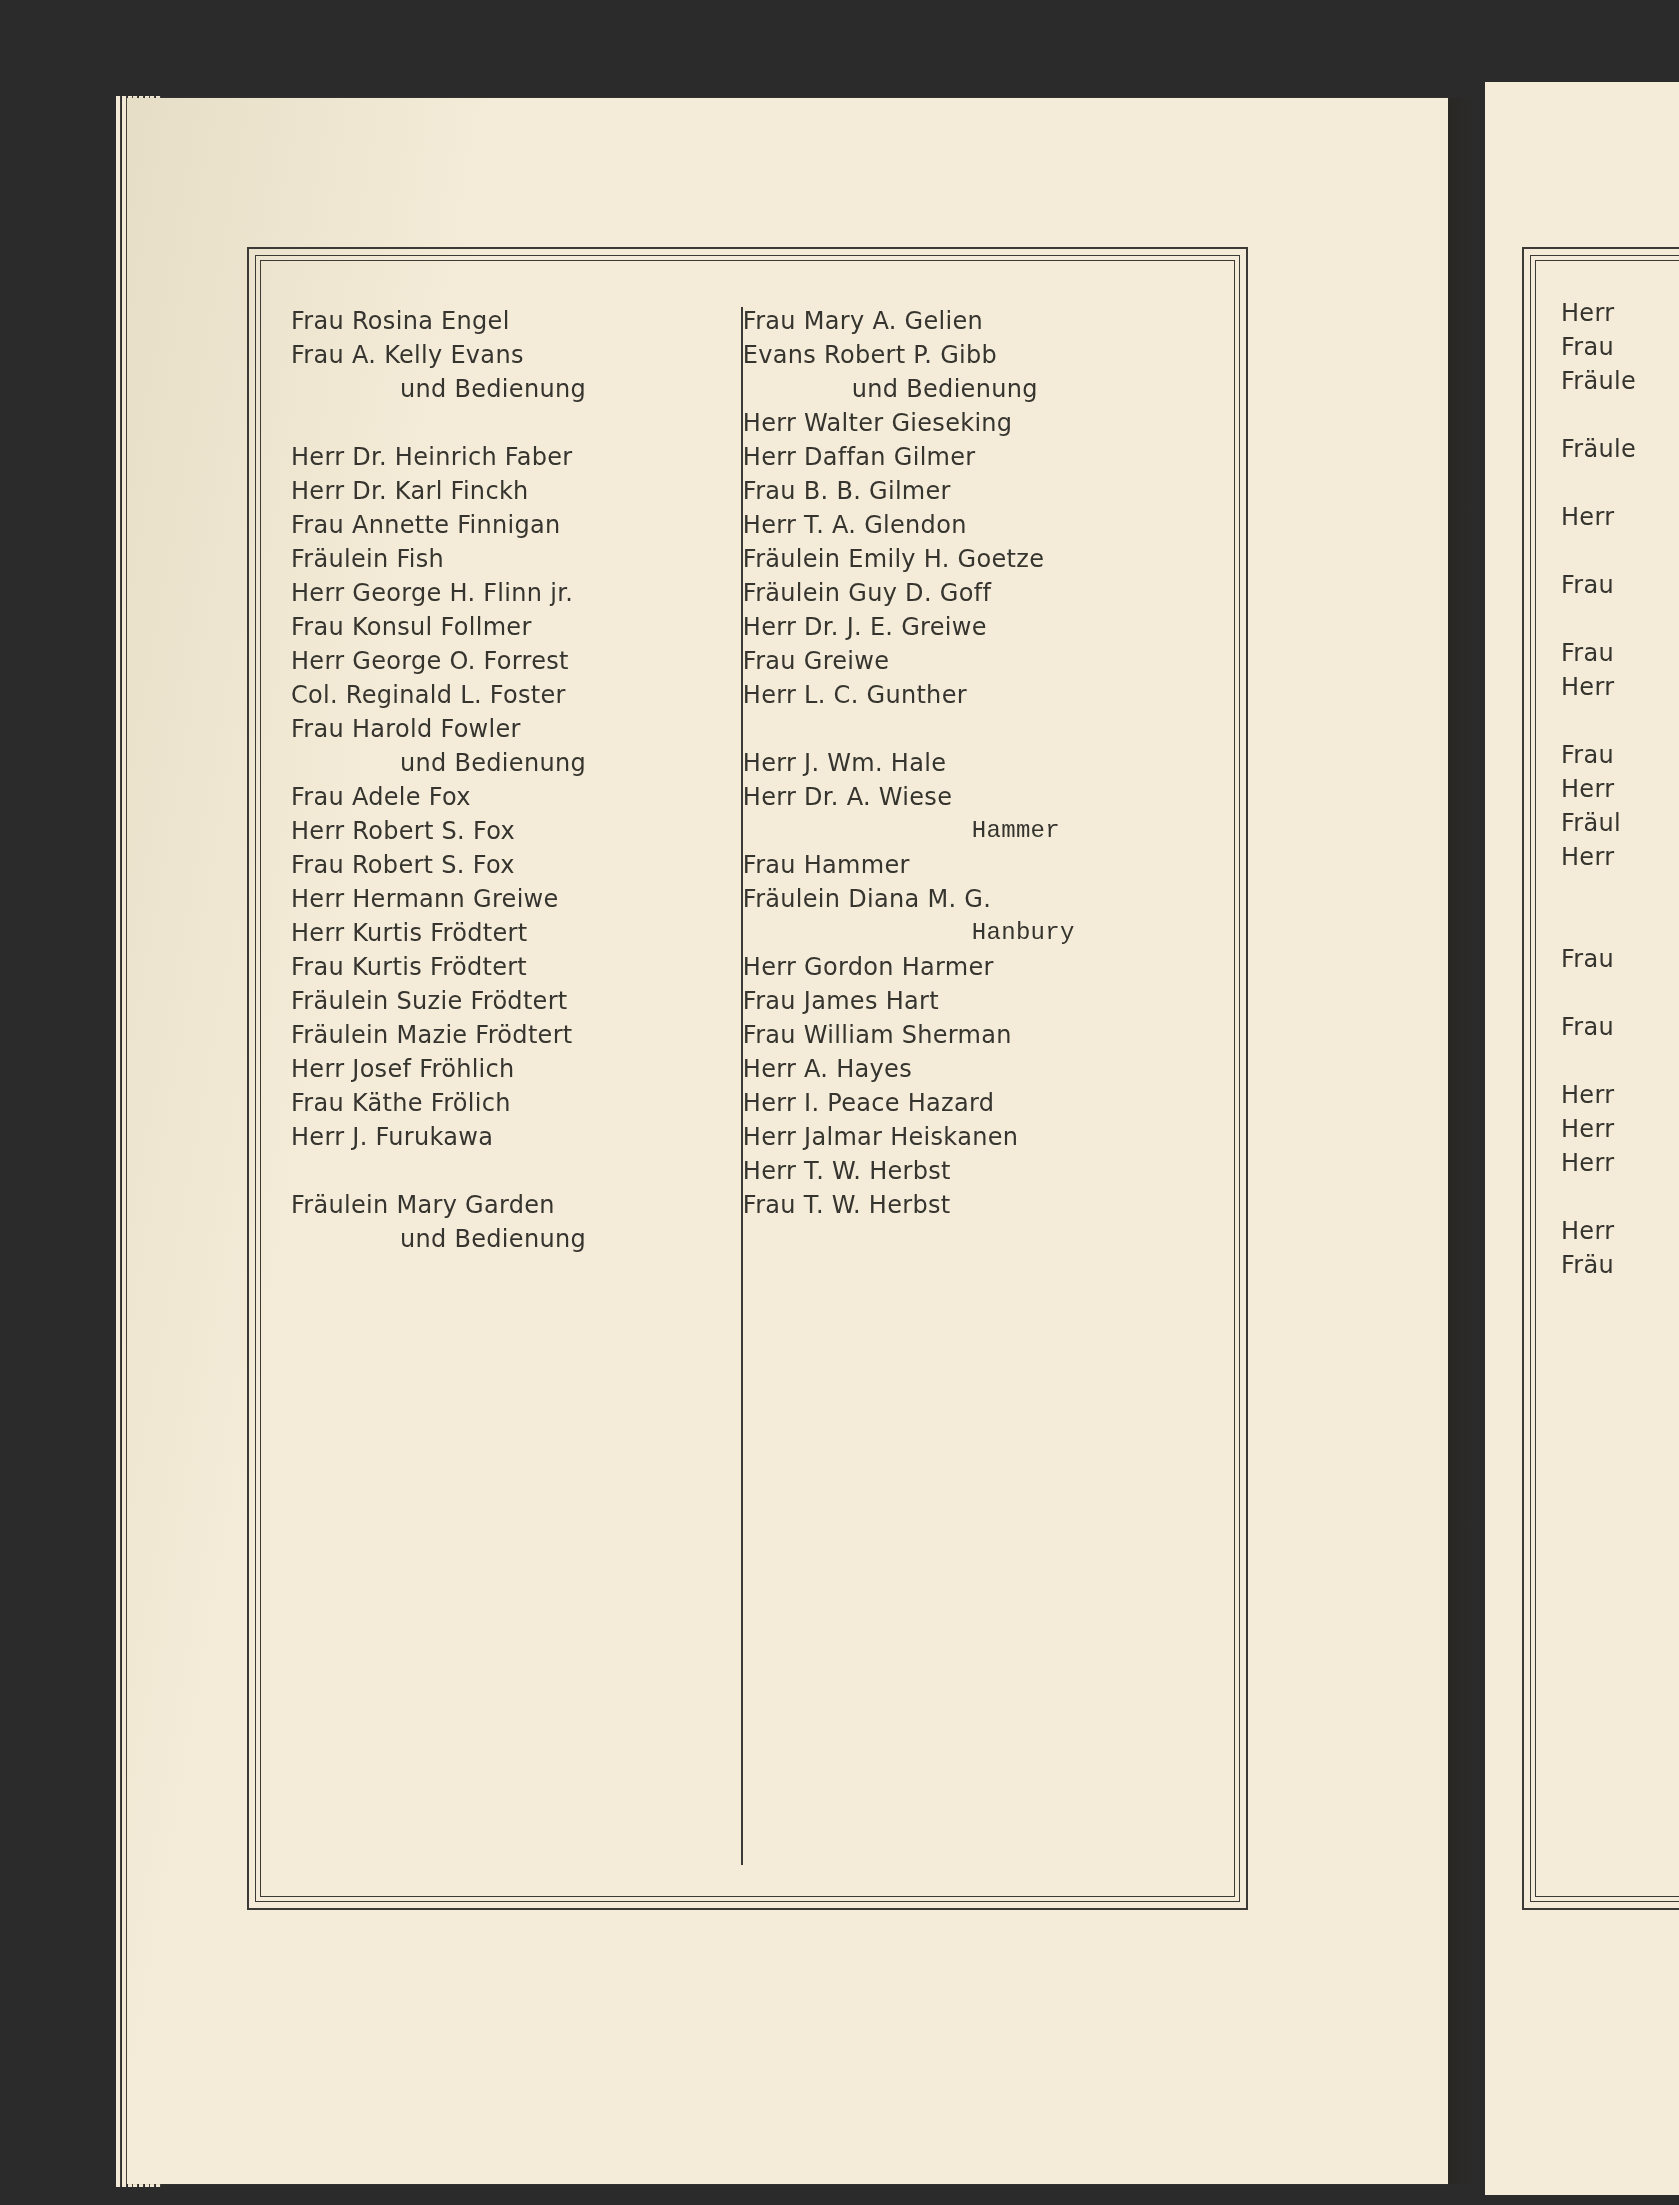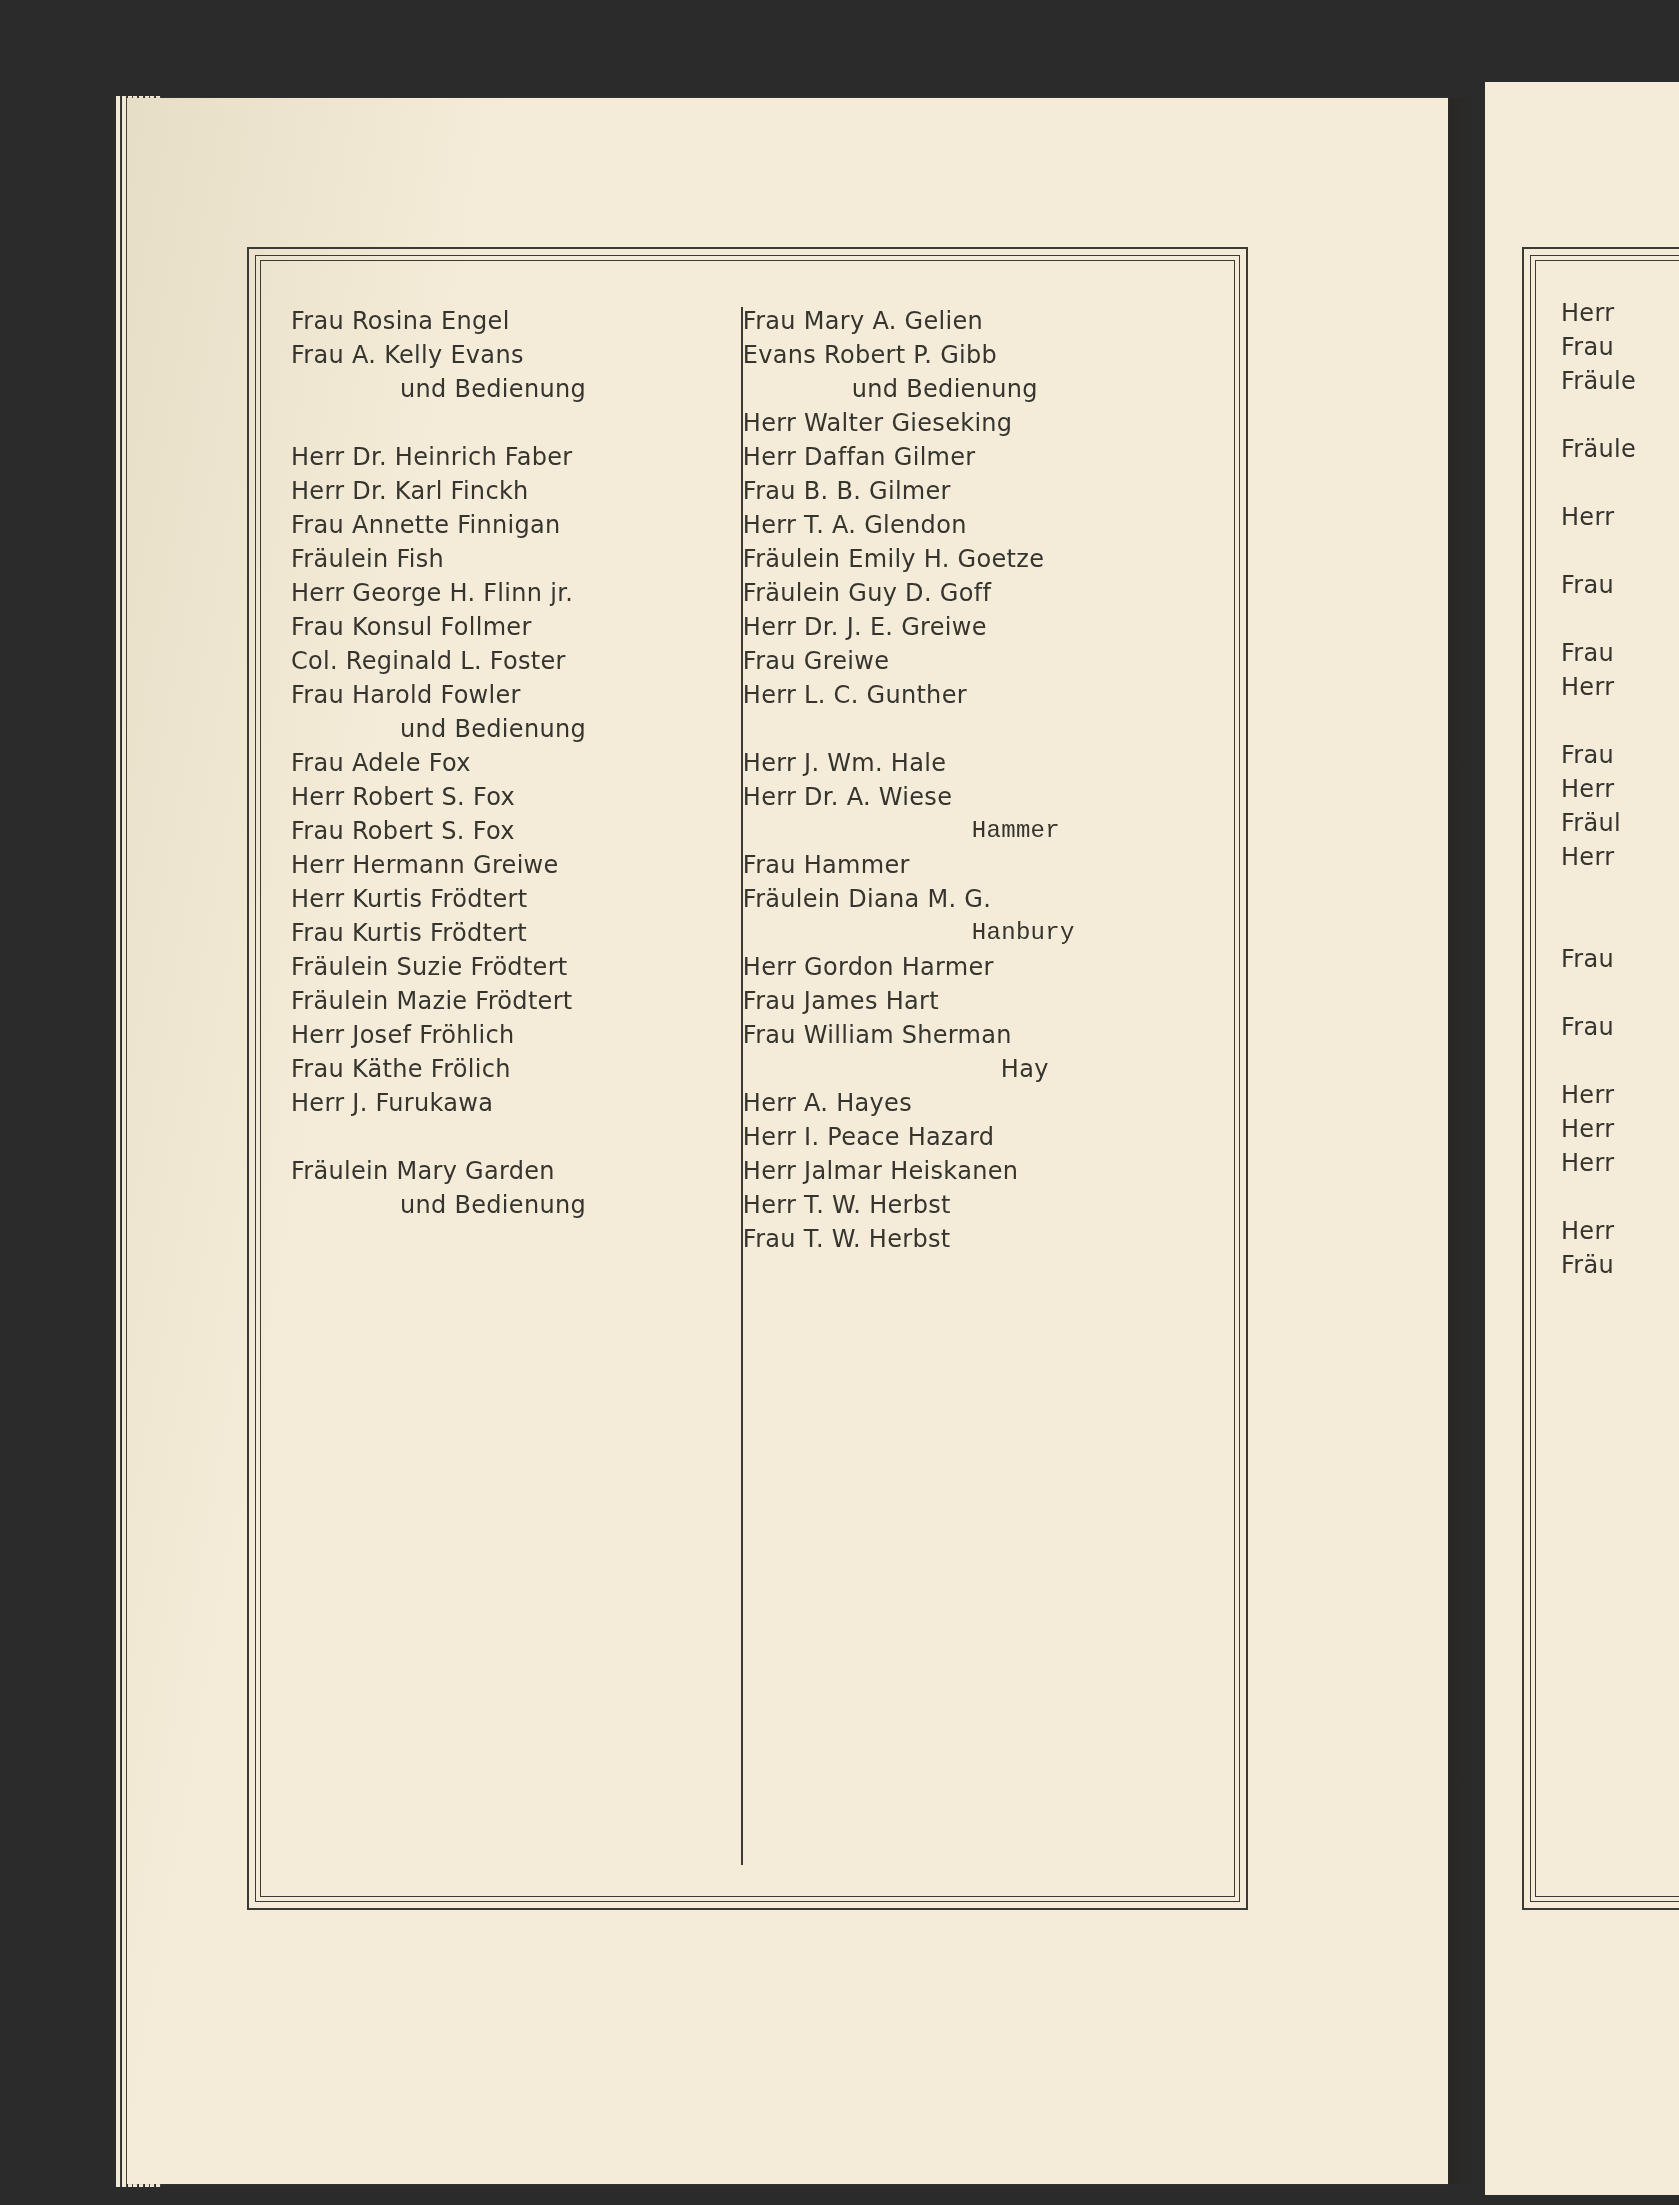--- a/index.html
+++ b/index.html
@@ -207,20 +207,21 @@
       <div class="name">Frau Rosina Engel</div>
       <div class="name">Frau A. Kelly Evans</div>
       <div class="name indent">und Bedienung</div>
       <div class="spacer"></div>
       <div class="name">Herr Dr. Heinrich Faber</div>
       <div class="name">Herr Dr. Karl Finckh</div>
       <div class="name">Frau Annette Finnigan</div>
       <div class="name">Fräulein Fish</div>
       <div class="name">Herr George H. Flinn jr.</div>
       <div class="name">Frau Konsul Follmer</div>
+      <div class="name">Herr George O. Forrest</div>
       <div class="name">Col. Reginald L. Foster</div>
       <div class="name">Frau Harold Fowler</div>
       <div class="name indent">und Bedienung</div>
       <div class="name">Frau Adele Fox</div>
       <div class="name">Herr Robert S. Fox</div>
       <div class="name">Frau Robert S. Fox</div>
       <div class="name">Herr Hermann Greiwe</div>
       <div class="name">Herr Kurtis Frödtert</div>
       <div class="name">Frau Kurtis Frödtert</div>
       <div class="name">Fräulein Suzie Frödtert</div>
@@ -251,21 +252,20 @@
       <div class="spacer"></div>
       <div class="name">Herr J. Wm. Hale</div>
       <div class="name">Herr Dr. A. Wiese</div>
       <div class="name indent-wide2">Hammer</div>
       <div class="name">Frau Hammer</div>
       <div class="name">Fräulein Diana M. G.</div>
       <div class="name indent-wide2">Hanbury</div>
       <div class="name">Herr Gordon Harmer</div>
       <div class="name">Frau James Hart</div>
       <div class="name">Frau William Sherman</div>
-      <div class="name indent-wide3">Hay</div>
       <div class="name">Herr A. Hayes</div>
       <div class="name">Herr I. Peace Hazard</div>
       <div class="name">Herr Jalmar Heiskanen</div>
       <div class="name">Herr T. W. Herbst</div>
       <div class="name">Frau T. W. Herbst</div>
     </div>
 
   </div>
 
   <div class="gutter-shadow"></div>

